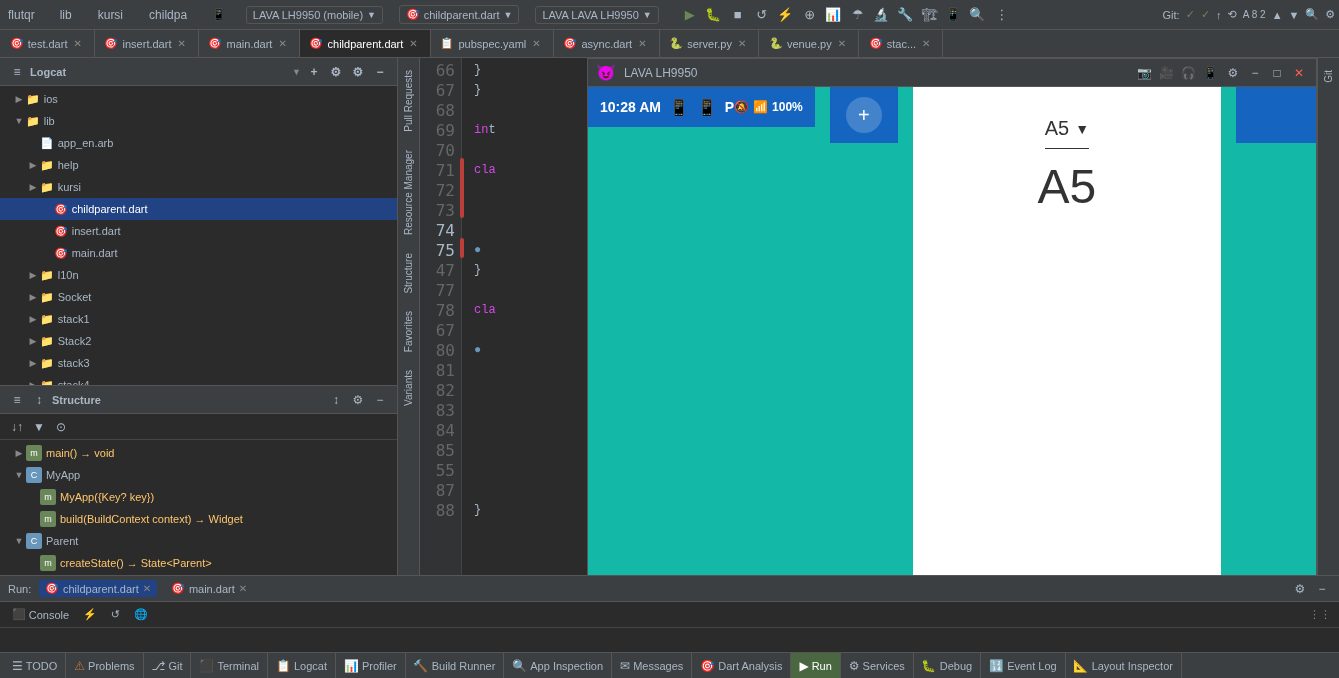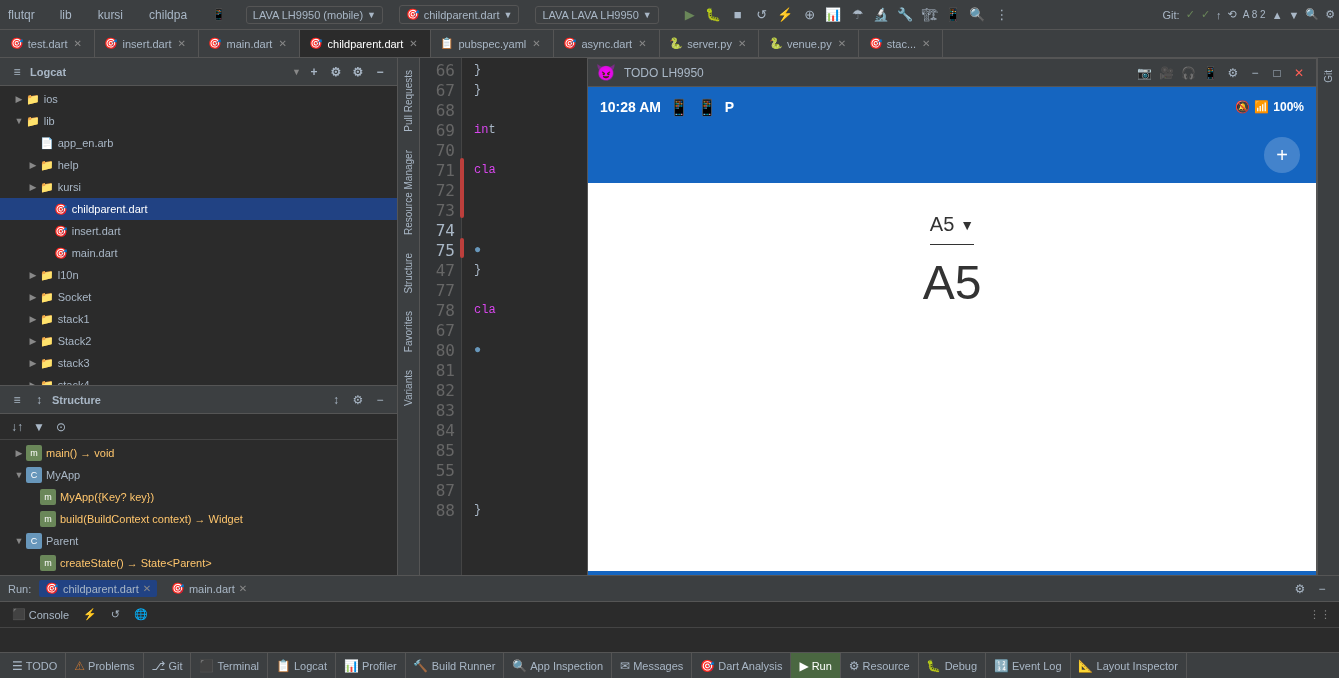--- a/index.html
+++ b/index.html
@@ -266,22 +266,23 @@
       font-size: 12px;
       color: #a9b7c6;
       cursor: pointer;
       border-radius: 2px;
     }
     .device-title-icon.close { color: #ff5f56; }
 
     .device-screen {
       flex: 1;
       display: flex;
-      flex-direction: column;
-      background: #404040;
+      flex-direction: row;
+      background: #14b8a6;
+      gap: 15px;
     }
 
     .device-status-bar {
       display: flex;
       align-items: center;
       height: 40px;
       background: #1565C0;
       padding: 0 12px;
       color: white;
       font-size: 13px;
@@ -873,21 +874,21 @@
       <div class="code-line"><span class="c-class">}</span></div>
     </div>
 
     <div style="position:absolute; top:100px; left:40px; width:4px; height:60px; background:#bc3f3c; border-radius:2px;"></div>
     <div style="position:absolute; top:180px; left:40px; width:4px; height:20px; background:#bc3f3c; border-radius:2px;"></div>
 
     <div class="device-overlay">
 
       <div class="device-title-bar">
         <span style="font-size:16px; color:#cc3333;">😈</span>
-        <span class="device-title">TODO LH9950</span>
+        <span class="device-title">LAVA LH9950</span>
         <div class="device-title-icons">
           <div class="device-title-icon">📷</div>
           <div class="device-title-icon">🎥</div>
           <div class="device-title-icon">🎧</div>
           <div class="device-title-icon">📱</div>
           <div class="device-title-icon">⚙</div>
           <div class="device-title-icon">−</div>
           <div class="device-title-icon">□</div>
           <div class="device-title-icon close">✕</div>
         </div>
@@ -1016,21 +1017,21 @@
     <div class="status-item">
       <span class="icon">🎯</span>
       <span>Dart Analysis</span>
     </div>
     <div class="status-item active">
       <span class="icon">▶</span>
       <span>Run</span>
     </div>
     <div class="status-item">
       <span class="icon">⚙</span>
-      <span>Resource</span>
+      <span>Services</span>
     </div>
     <div class="status-item">
       <span class="icon">🐛</span>
       <span>Debug</span>
     </div>
     <div class="status-item">
       <span class="icon">🔢</span>
       <span>Event Log</span>
     </div>
     <div class="status-item">

